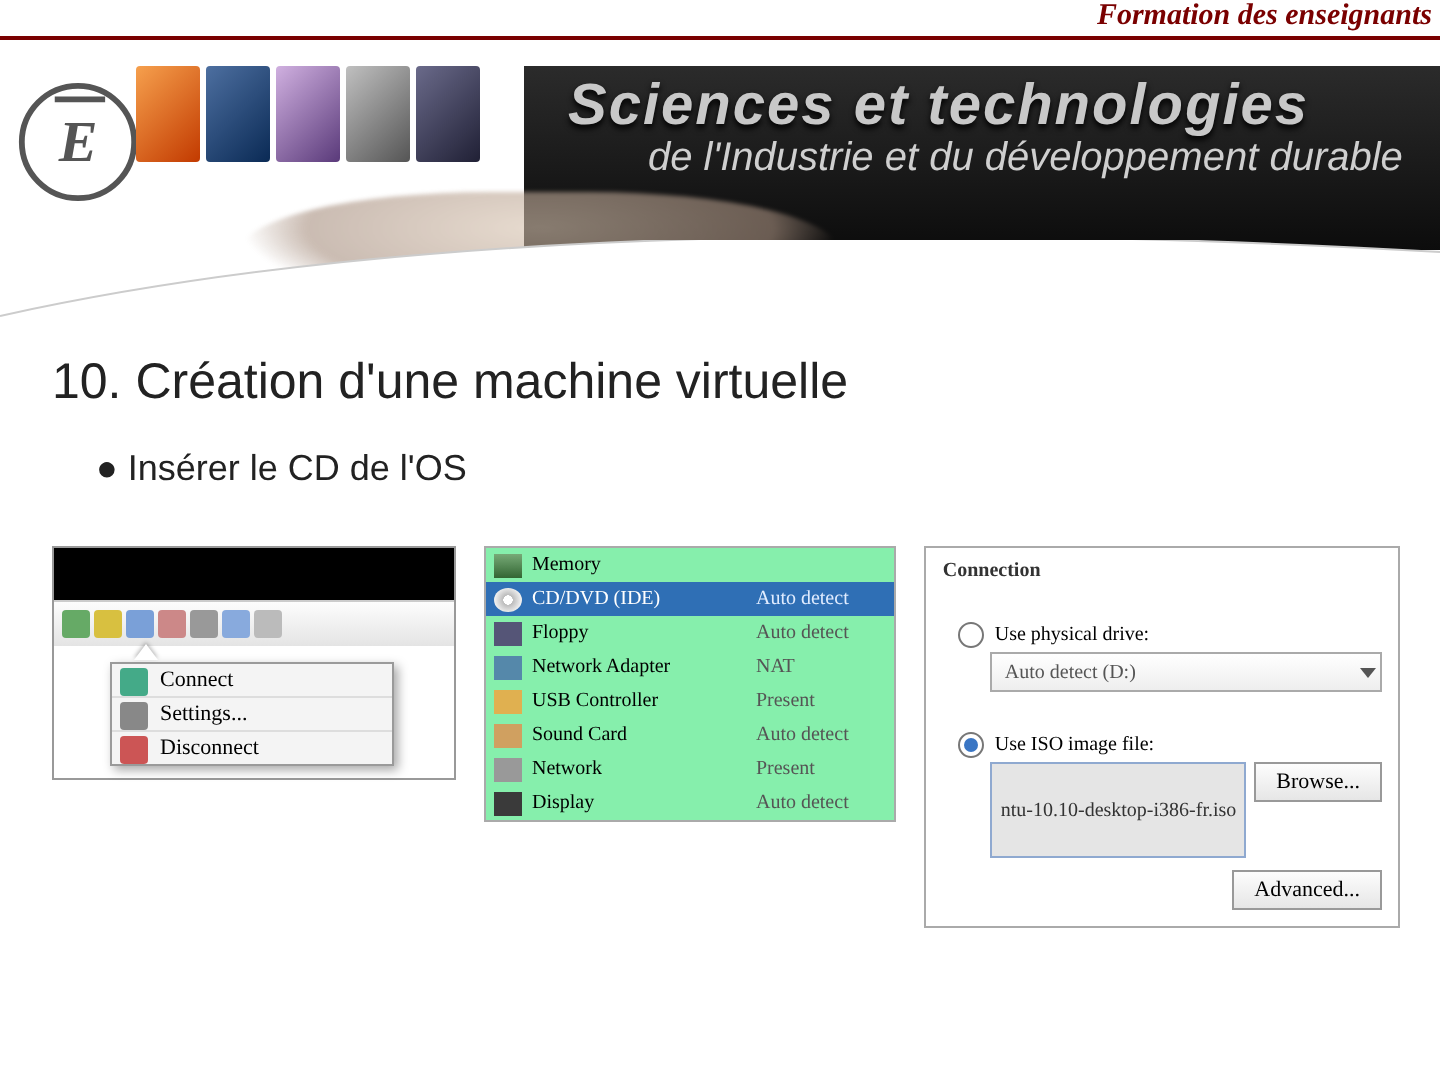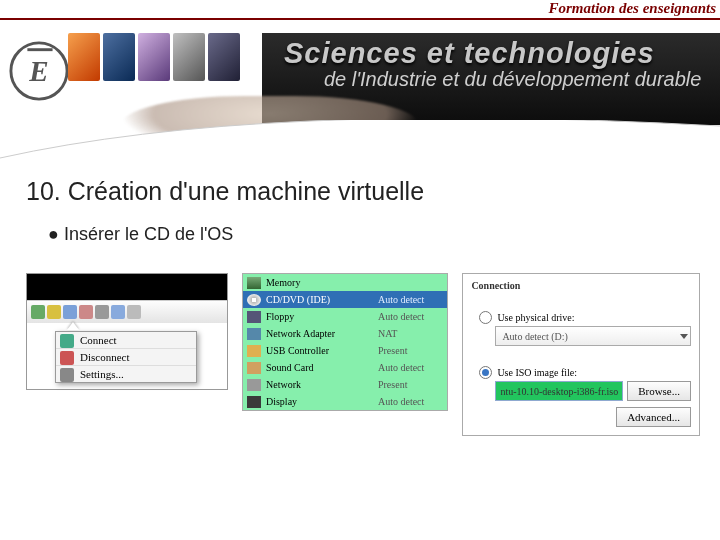--- a/index.html
+++ b/index.html
@@ -68,21 +68,21 @@
   .ic-dsp{background:#3a3a3a}
   
   .shot-c{width:225px;border:1px solid #aaa;font:10px "Segoe UI",Tahoma;background:#fff;padding:6px 8px 8px}
   .shot-c .grp{font-weight:700;color:#333;margin-bottom:4px}
   .radio{display:flex;align-items:center;margin:20px 0 2px 8px;gap:5px}
   .radio .r{width:11px;height:11px;border:1px solid #777;border-radius:50%;flex:none;position:relative;background:#fff}
   .radio .r.on::after{content:"";position:absolute;inset:2px;border-radius:50%;background:#3a76c4}
   .combo{margin:1px 0 6px 24px;height:18px;border:1px solid #aaa;background:linear-gradient(#fff,#eee);display:flex;align-items:center;justify-content:space-between;padding:0 2px 0 6px;color:#555}
   .combo .car{width:0;height:0;border-left:4px solid transparent;border-right:4px solid transparent;border-top:5px solid #555}
   .isofile{margin:1px 0 6px 24px;display:flex;gap:4px}
-  .isofile .field{flex:1;height:18px;border:1px solid #8fa9d0;background:#22c55e;display:flex;align-items:center;padding:0 4px;color:#333;white-space:nowrap;overflow:hidden}
+  .isofile .field{flex:1;height:18px;border:1px solid #8fa9d0;background:#e5e5e5;display:flex;align-items:center;padding:14px 4px;color:#333;white-space:nowrap;overflow:hidden}
   .btn{height:20px;padding:0 10px;border:1px solid #999;background:linear-gradient(#fdfdfd,#e6e6e6);border-radius:0;font:11px "Segoe UI";display:inline-flex;align-items:center}
   .adv{text-align:right;margin-top:2px}
 </style>
 </head>
 <body>
 
 <div class="banner">
   <div class="teacher">Formation des enseignants</div>
   <div class="line-top"></div>
 
@@ -134,26 +134,26 @@
         <div class="tic tic6"></div>
         <div class="tic tic7"></div>
       </div>
       <div class="tri"></div>
       <div class="ctxmenu">
         <div class="mi">
           <span class="mic mic-con"></span>
           <span>Connect</span>
         </div>
         <div class="mi">
+          <span class="mic mic-set"></span>
+          <span>Settings...</span>
+        </div>
+        <div class="mi">
           <span class="mic mic-dis"></span>
           <span>Disconnect</span>
-        </div>
-        <div class="mi">
-          <span class="mic mic-set"></span>
-          <span>Settings...</span>
         </div>
       </div>
     </div>
 
     <div class="shot-b">
       <div class="row">
           <span class="ic ic-mem"></span>
           <span class="nm">Memory</span>
           <span class="st"></span>
         </div>

